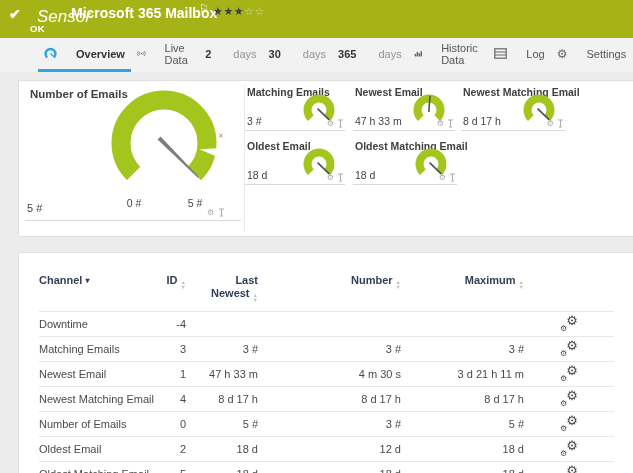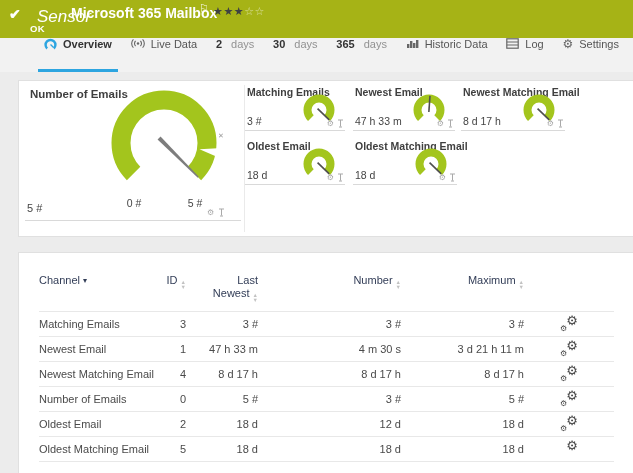--- a/index.html
+++ b/index.html
@@ -14,21 +14,21 @@
   .topbar .kind{position:absolute;left:37px;top:7px;font-style:italic;font-size:17px}
   .topbar .title{position:absolute;left:71px;top:5px;font-weight:bold;font-size:14px;white-space:nowrap}
   .topbar .flag{position:absolute;left:199px;top:2px;font-size:11px;opacity:.9}
   .topbar .stars{position:absolute;left:213px;top:5px;font-size:11px;letter-spacing:.5px}
   .topbar .st.f{color:#3e4143}
   .topbar .st.e{color:rgba(255,255,255,.55)}
   .topbar .ok{position:absolute;left:30px;top:23px;font-size:9.5px;font-weight:bold;letter-spacing:.3px}
   
   .tabbar{position:absolute;left:0;top:38px;width:633px;height:34px;background:#f2f2f2;
     display:flex;justify-content:space-between;align-items:stretch;padding:0 8px 0 38px;box-sizing:border-box}
-  .tab{display:flex;align-items:flex-start;gap:6px;font-size:11px;color:#555;padding:0 6px;cursor:pointer;border-bottom:3px solid transparent;box-sizing:border-box}
+  .tab{display:flex;align-items:center;gap:19px;font-size:11px;color:#555;padding:0 6px;cursor:pointer;border-bottom:3px solid transparent;box-sizing:border-box}
   .tab.active{font-weight:bold;color:#333;border-bottom-color:#2da5e0}
   .tab .num{font-weight:bold;color:#333}
   .tab .word{color:#929292;margin-left:3px}
   .tab .g{font-size:12px;color:#666;line-height:1}
   
   .card{position:absolute;left:18px;right:0;background:#fff;border:1px solid #e0e0e0;border-right:none;box-sizing:border-box}
   .card-gauges{top:80px;height:157px}
   .card-table{top:252px;height:228px}
   
   .gpanel-main{position:absolute;left:0;top:0;width:226px;height:100%}
@@ -51,21 +51,21 @@
   .sp1{left:226px;top:4px;width:100px}
   .sp2{left:334px;top:4px;width:102px}
   .sp3{left:442px;top:4px;width:104px}
   .sp4{left:226px;top:58px;width:100px}
   .sp5{left:334px;top:58px;width:104px}
   
   .tblwrap{padding:0 20px}
   table{border-collapse:collapse;table-layout:fixed;width:575px}
   col.c-channel{width:125px} col.c-id{width:22px} col.c-last{width:72px}
   col.c-min{width:143px} col.c-max{width:123px} col.c-set{width:90px}
-  th{font-size:11px;color:#323d57;font-weight:normal;text-align:right;vertical-align:top;
+  th{font-size:11px;color:#323d57;font-weight:bold;text-align:right;vertical-align:top;
      padding:21px 0 9px 0;line-height:13px}
   th.left{text-align:left}
   td{font-size:11px;color:#4a4a4a;height:24px;padding:0;text-align:right;border-top:1px solid #e8e8e8;white-space:nowrap}
   td.left{text-align:left}
   td.setcell{text-align:center}
   tr.lastrow td{border-bottom:1px solid #e8e8e8}
   .caret{font-size:8px;color:#323d57;margin-left:3px;vertical-align:1px}
   .sorter{display:inline-flex;flex-direction:column;margin-left:3px;vertical-align:0px;line-height:4.5px}
   .sorter span{font-size:5.5px;color:#c2c2c2}
   .chset{position:relative;display:inline-block;width:18px;height:15px;color:#4a4a4a;cursor:pointer}
@@ -281,20 +281,28 @@
             <span>Maximum</span><span class="sorter">
                 <span>▲</span>
                 <span>▼</span>
               </span>
           </th>
           <th></th>
         </tr>
       </thead>
       <tbody>
         <tr>
+          <td class="left">Downtime</td>
+          <td>-4</td>
+          <td></td>
+          <td></td>
+          <td></td>
+          <td class="setcell"><span class="chset"><span class="big">⚙</span><span class="small">⚙</span></span></td>
+        </tr>
+        <tr>
           <td class="left">Matching Emails</td>
           <td>3</td>
           <td>3 #</td>
           <td>3 #</td>
           <td>3 #</td>
           <td class="setcell"><span class="chset"><span class="big">⚙</span><span class="small">⚙</span></span></td>
         </tr>
         <tr>
           <td class="left">Newest Email</td>
           <td>1</td>

